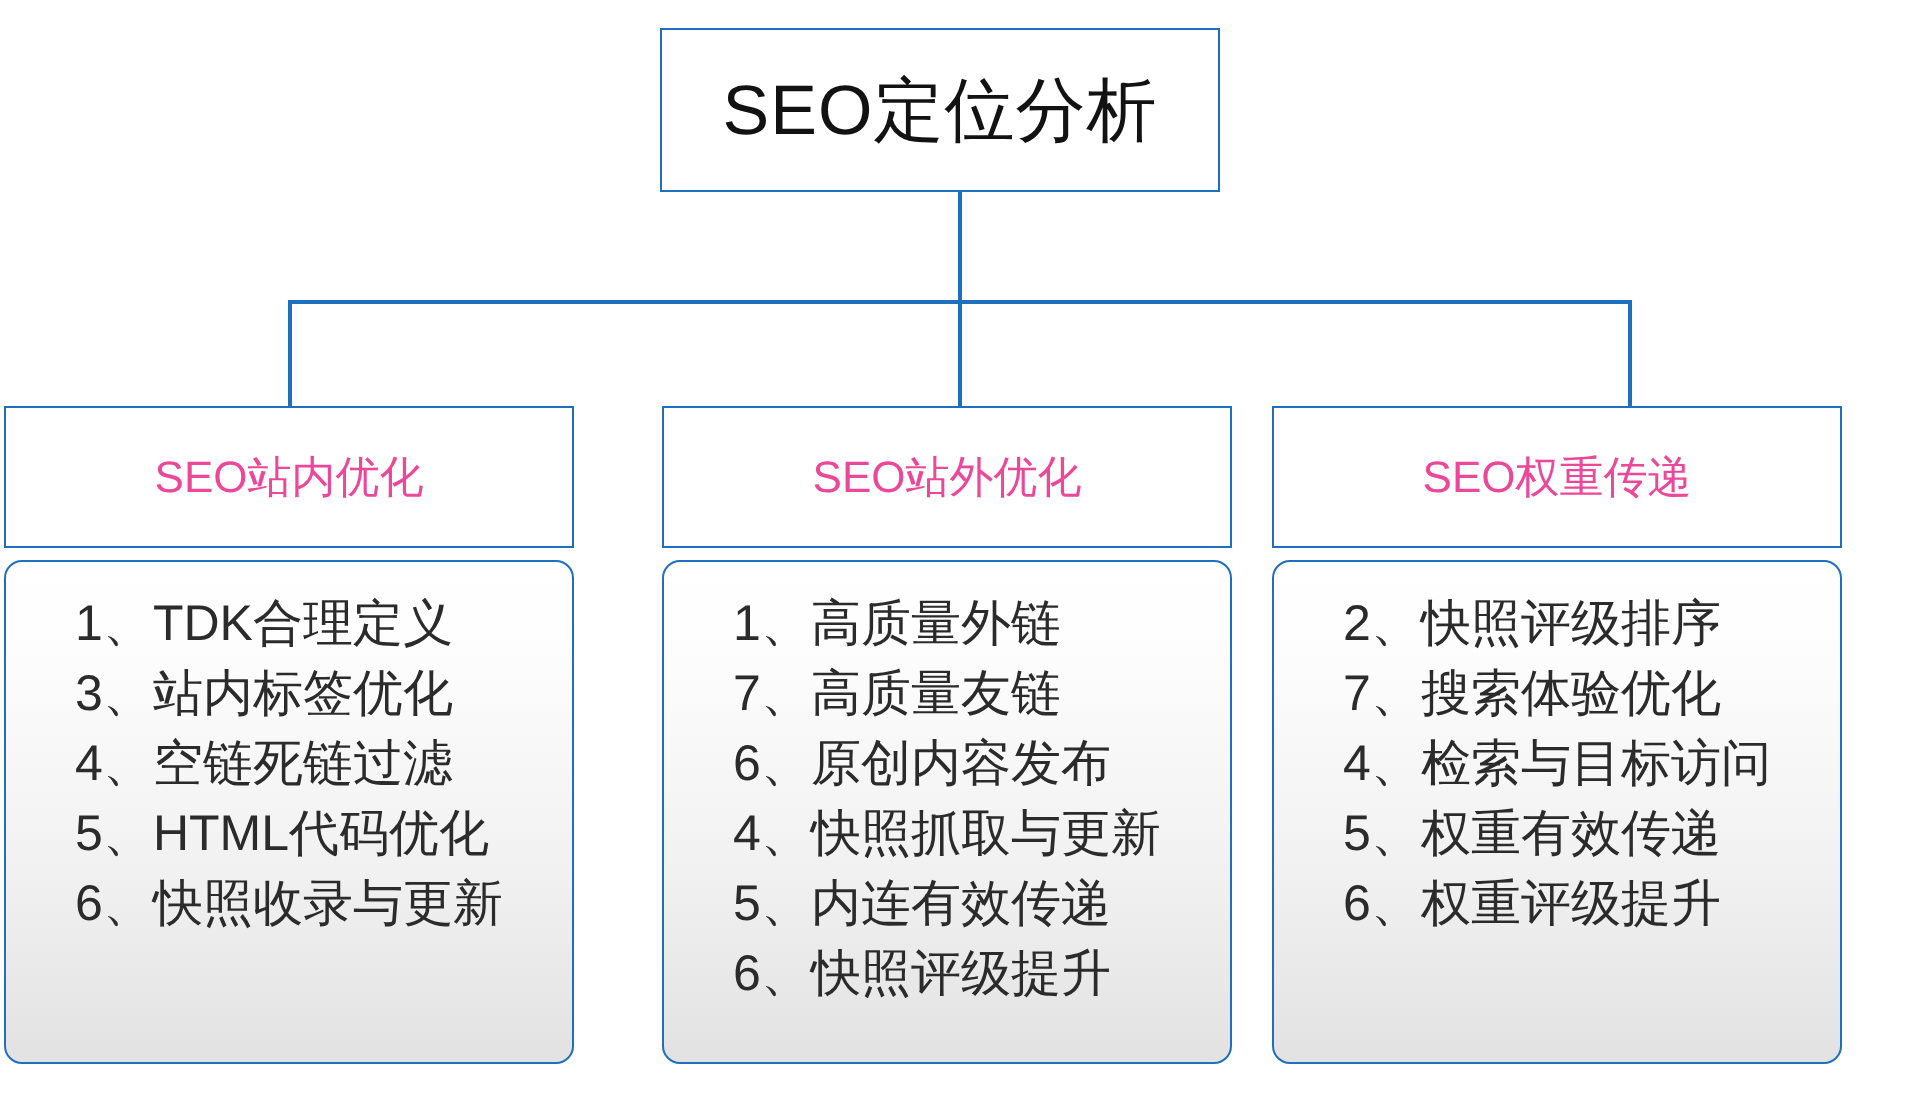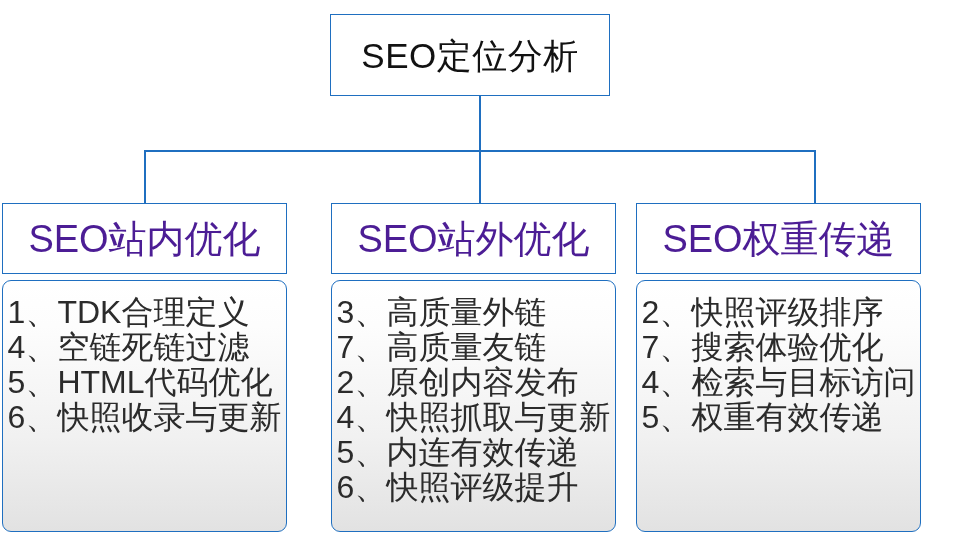--- a/index.html
+++ b/index.html
@@ -63,22 +63,22 @@
     box-sizing: border-box;
     width: 100%;
     height: 71px;
     border: 1.6px solid #1f6fc0;
     background: #ffffff;
     display: flex;
     align-items: center;
     justify-content: center;
   }
   .branch-header-label {
-    font-size: 38px;
-    color: #4c1d95;
+    font-size: 22px;
+    color: #ec4899;
     line-height: 1;
     white-space: nowrap;
   }
 
   .branch-body {
     box-sizing: border-box;
     margin-top: 6px;
     width: 100%;
     height: 252px;
     border: 1.6px solid #1f6fc0;
@@ -89,21 +89,21 @@
     flex-direction: column;
     align-items: center;
     overflow: hidden;
   }
   .branch-list {
     list-style: none;
     margin: 0;
     padding: 0;
   }
   .branch-list li {
-    font-size: 32px;
+    font-size: 25px;
     line-height: 35px;
     color: #2b2b2b;
     white-space: nowrap;
   }
 </style>
 </head>
 <body>
 
 <div id="canvas">
 
@@ -121,50 +121,52 @@
 
   <div class="conn conn-v" style="left:814px; top:150px; height:54px;"></div>
 
   <div class="branch branch-1">
     <div class="branch-header">
       <span class="branch-header-label">SEO站内优化</span>
     </div>
     <div class="branch-body">
       <ul class="branch-list">
         <li>1、TDK合理定义</li>
+        <li>3、站内标签优化</li>
         <li>4、空链死链过滤</li>
         <li>5、HTML代码优化</li>
         <li>6、快照收录与更新</li>
       </ul>
     </div>
   </div>
 
   <div class="branch branch-2">
     <div class="branch-header">
       <span class="branch-header-label">SEO站外优化</span>
     </div>
     <div class="branch-body">
       <ul class="branch-list">
-        <li>3、高质量外链</li>
+        <li>1、高质量外链</li>
         <li>7、高质量友链</li>
-        <li>2、原创内容发布</li>
+        <li>6、原创内容发布</li>
         <li>4、快照抓取与更新</li>
         <li>5、内连有效传递</li>
         <li>6、快照评级提升</li>
       </ul>
     </div>
   </div>
 
   <div class="branch branch-3">
     <div class="branch-header">
       <span class="branch-header-label">SEO权重传递</span>
     </div>
     <div class="branch-body">
       <ul class="branch-list">
         <li>2、快照评级排序</li>
         <li>7、搜索体验优化</li>
         <li>4、检索与目标访问</li>
         <li>5、权重有效传递</li>
+        <li>6、权重评级提升</li>
       </ul>
     </div>
   </div>
 
 </div>
 
 </body></html>

